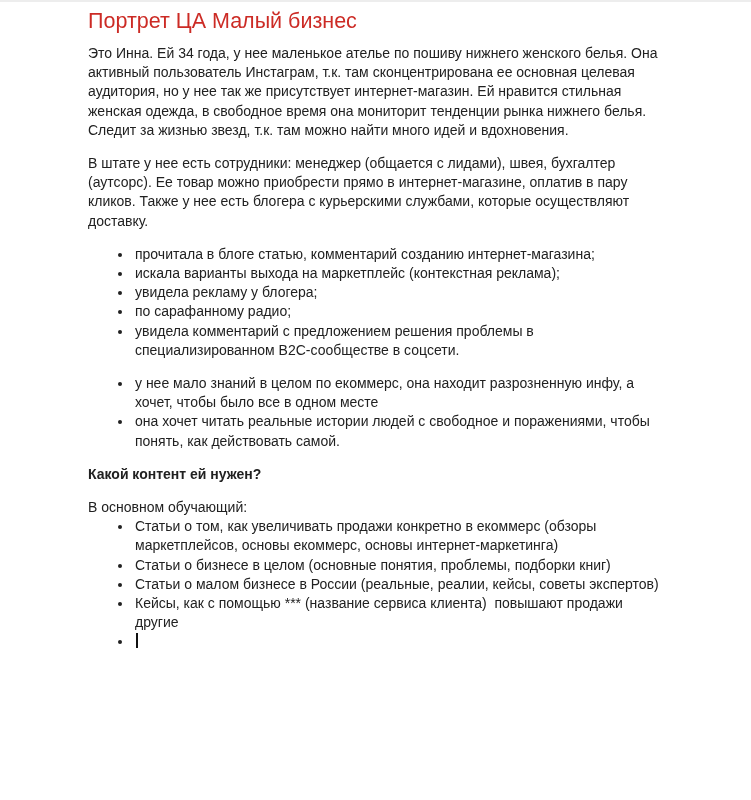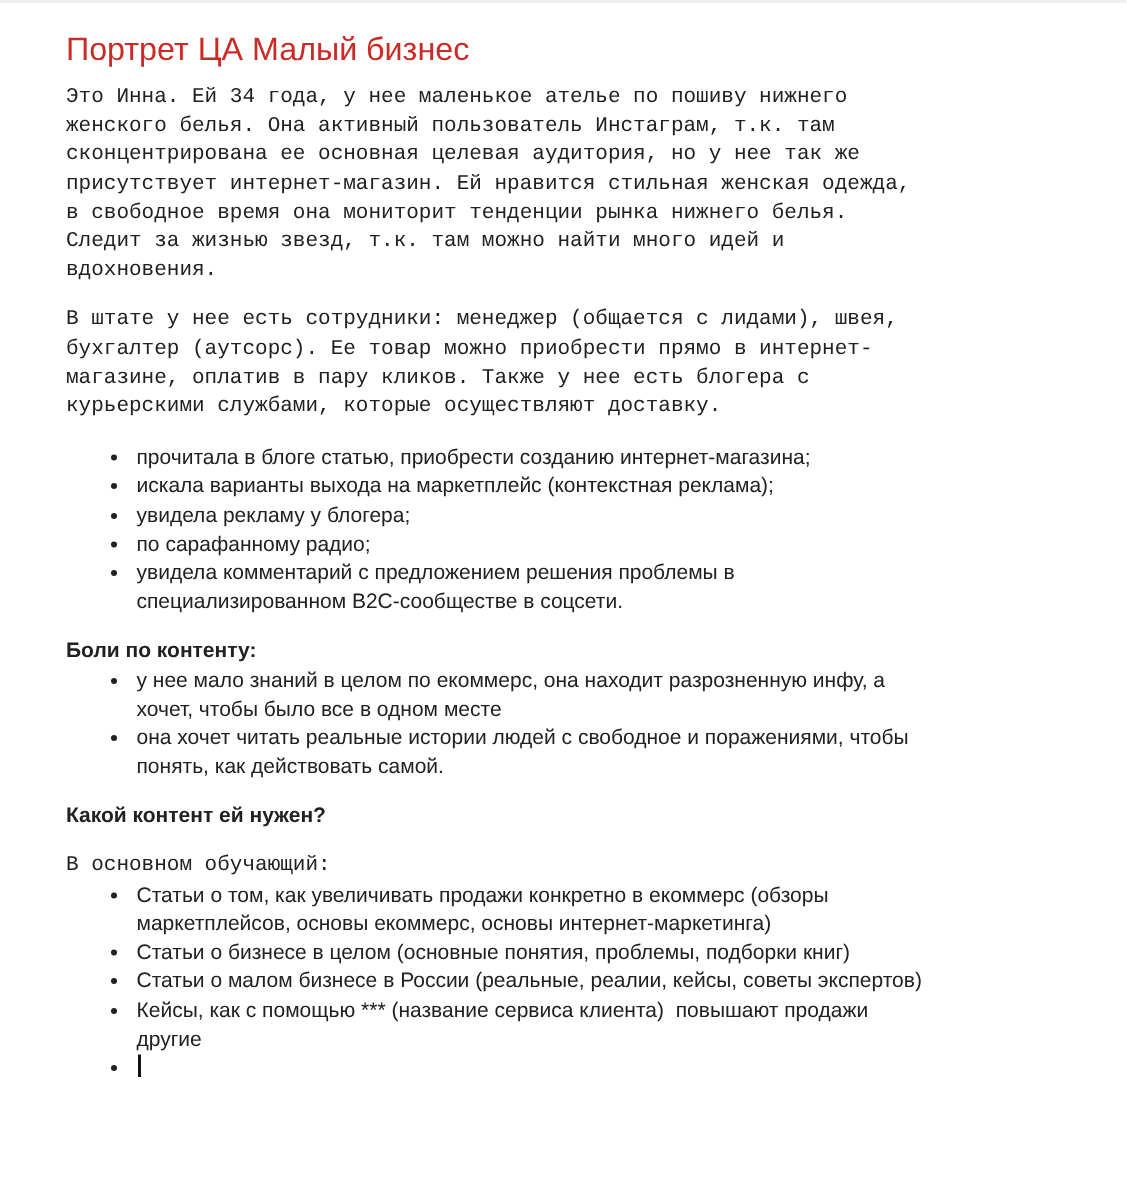--- a/index.html
+++ b/index.html
@@ -13,37 +13,36 @@
     overflow: hidden;
     font-family: "Liberation Sans", sans-serif;
     color: #212121;
   }
   .top-edge {
     height: 2px;
     background: #ededed;
   }
   .page {
     width: 578px;
-    margin-left: 44px;
-    padding-top: 18px;
+    margin-left: 88px;
+    padding-top: 6px;
   }
   .doc-title {
     margin: 0 0 9px 0;
     font-size: 21.5px;
     line-height: 27px;
     font-weight: 400;
     color: #cc2b25; 
     white-space: pre-wrap;
   }
   .para {
     margin: 0 0 14px 0;
     font-size: 14px;
     line-height: 19.2px;
     white-space: pre-wrap;
-    font-family: Liberation Mono, monospace;
   }
   .para.no-mb {
     margin-bottom: 0;
   }
   .heading {
     margin: 5px 0 0 0;
     font-size: 14px;
     line-height: 19.2px;
     font-weight: 700;
     white-space: pre-wrap;
@@ -87,28 +86,27 @@
 
   <h1 class="doc-title" style="color: rgb(204, 43, 37);">Портрет ЦА Малый бизнес</h1>
 
   <p class="para">Это Инна. Ей 34 года, у нее маленькое ателье по пошиву нижнего женского белья. Она активный пользователь Инстаграм, т.к. там сконцентрирована ее основная целевая аудитория, но у нее так же присутствует интернет-магазин. Ей нравится стильная женская одежда, в свободное время она мониторит тенденции рынка нижнего белья. Следит за жизнью звезд, т.к. там можно найти много идей и вдохновения.</p>
 
   <p class="para">В штате у нее есть сотрудники: менеджер (общается с лидами), швея, бухгалтер (аутсорс). Ее товар можно приобрести прямо в интернет-магазине, оплатив в пару кликов. Также у нее есть блогера с курьерскими службами, которые осуществляют доставку.</p>
 
 
 
   <ul class="bullets">
-    <li>прочитала в блоге статью, приобрести созданию интернет-магазина;</li>
+    <li>прочитала в блоге статью, комментарий созданию интернет-магазина;</li>
     <li>искала варианты выхода на маркетплейс (контекстная реклама);</li>
     <li>увидела рекламу у блогера;</li>
     <li>по сарафанному радио;</li>
     <li>увидела комментарий с предложением решения проблемы в специализированном B2C-сообществе в соцсети.</li>
   </ul>
 
-  <p class="heading">Боли по контенту:</p>
 
   <ul class="bullets">
     <li>у нее мало знаний в целом по екоммерс, она находит разрозненную инфу, а хочет, чтобы было все в одном месте</li>
     <li>она хочет читать реальные истории людей с свободное и поражениями, чтобы понять, как действовать самой.</li>
   </ul>
 
   <p class="heading gap-after">Какой контент ей нужен?</p>
 
   <p class="para no-mb">В основном обучающий:</p>
 

